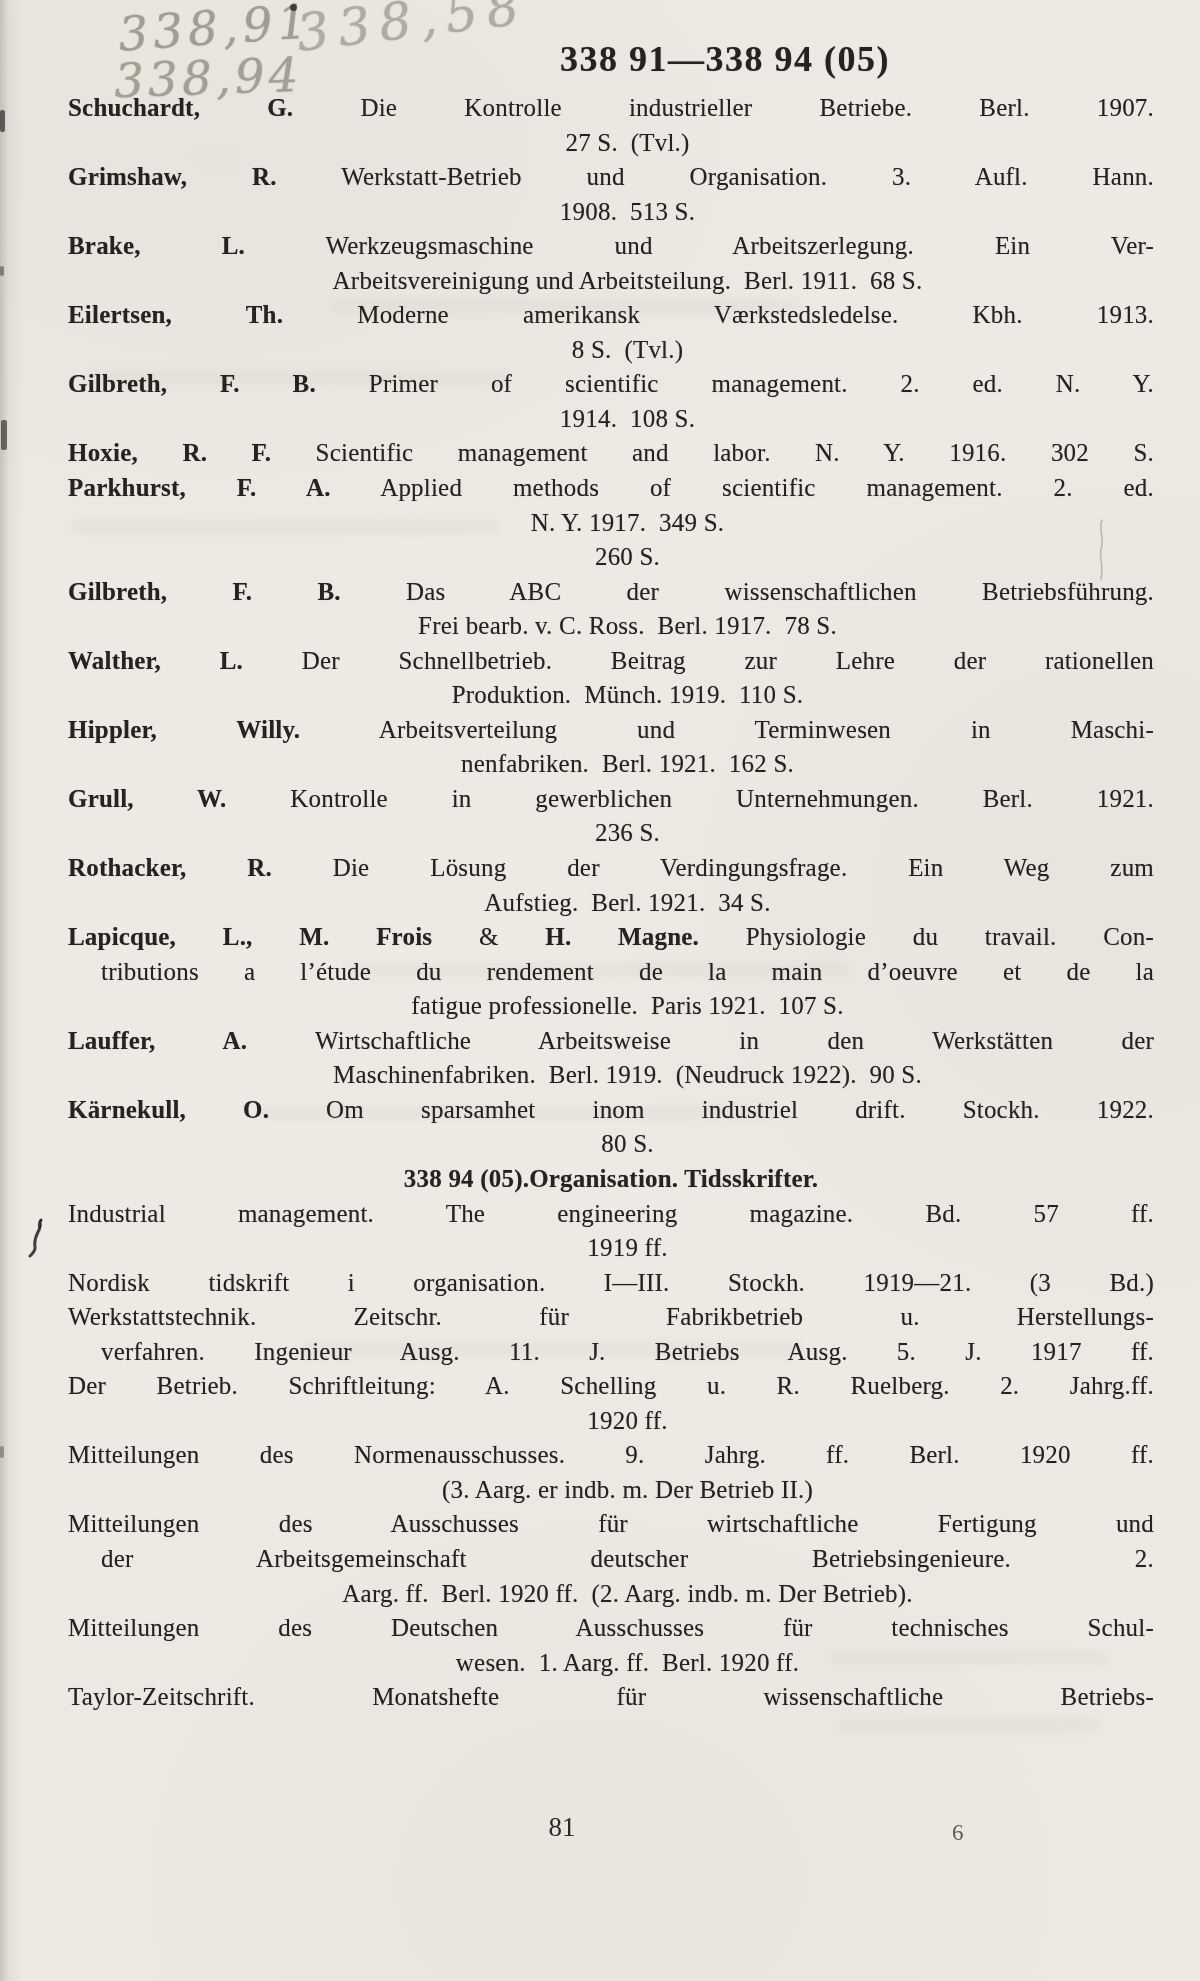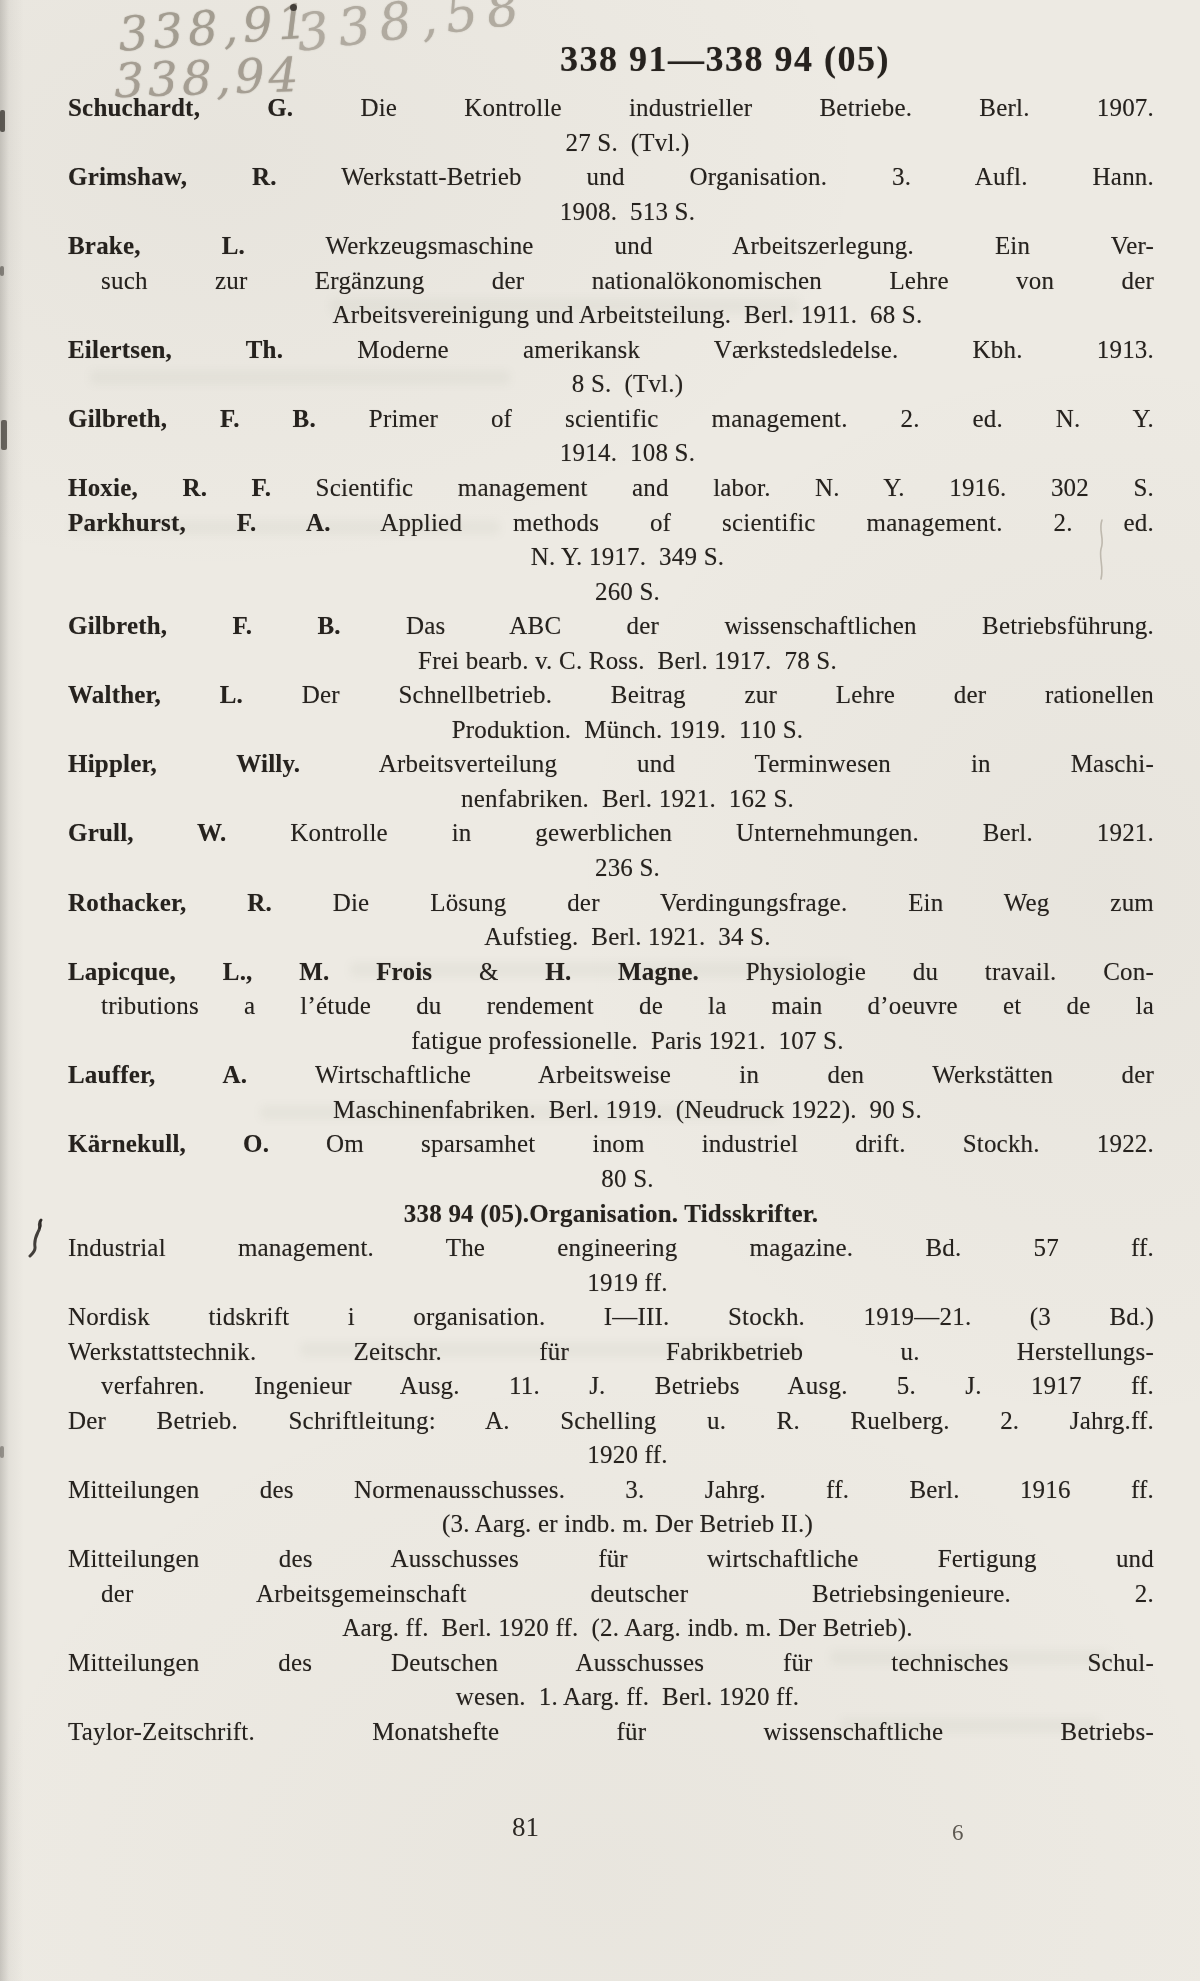--- a/index.html
+++ b/index.html
@@ -51,21 +51,21 @@
     text-align: justify; text-align-last: justify; text-justify: inter-word;
   }
   .b { font-weight: 700; }
   .section-row {
     display: flex; justify-content: center;
     font-weight: 700; line-height: 34.55px;
   }
   
   .folio {
     position: absolute; left: 512px; top: 1812px; width: 100px; z-index: 2;
-    text-align: left; font-size: 27px; color: #2c2824;
+    text-align: center; font-size: 27px; color: #2c2824;
   }
   .sig {
     position: absolute; left: 952px; top: 1820px; z-index: 2;
     font-size: 23px; color: #46413a; opacity: .85;
   }
   
   .speck { position: absolute; background: #36322c; z-index: 4; border-radius: 2px; }
   .s1 { left: 0; top: 110px;  width: 5px; height: 22px; opacity: .75; }
   .s2 { left: 0; top: 266px;  width: 4px; height: 10px; opacity: .5; }
   .s3 { left: 1px; top: 420px; width: 6px; height: 30px; opacity: .7; }
@@ -106,21 +106,20 @@
 
   <div class="running-head">338 91—338 94 (05)</div>
 
   <div class="text-block">
     <div id="bib1">
         <div class="bib-line just"><span class="b">Schuchardt, G.</span><span class="r"> Die Kontrolle industrieller Betriebe. Berl. 1907.</span></div>
         <div class="bib-line indent"><span class="r">27 S.  (Tvl.)</span></div>
         <div class="bib-line just"><span class="b">Grimshaw, R.</span><span class="r"> Werkstatt-Betrieb und Organisation. 3. Aufl. Hann.</span></div>
         <div class="bib-line indent"><span class="r">1908.  513 S.</span></div>
         <div class="bib-line just"><span class="b">Brake, L.</span><span class="r"> Werkzeugsmaschine und Arbeitszerlegung. Ein Ver-</span></div>
-        <div class="bib-line indent just"><span class="r">such zur Ergänzung der nationalökonomischen Lehre von der</span></div>
         <div class="bib-line indent"><span class="r">Arbeitsvereinigung und Arbeitsteilung.  Berl. 1911.  68 S.</span></div>
         <div class="bib-line just"><span class="b">Eilertsen, Th.</span><span class="r"> Moderne amerikansk Værkstedsledelse. Kbh. 1913.</span></div>
         <div class="bib-line indent"><span class="r">8 S.  (Tvl.)</span></div>
         <div class="bib-line just"><span class="b">Gilbreth, F. B.</span><span class="r"> Primer of scientific management. 2. ed. N. Y.</span></div>
         <div class="bib-line indent"><span class="r">1914.  108 S.</span></div>
         <div class="bib-line just"><span class="b">Hoxie, R. F.</span><span class="r"> Scientific management and labor. N. Y. 1916. 302 S.</span></div>
         <div class="bib-line just"><span class="b">Parkhurst, F. A.</span><span class="r"> Applied methods of scientific management. 2. ed.</span></div>
         <div class="bib-line indent"><span class="r">N. Y. 1917.  349 S.</span></div>
         <div class="bib-line indent"><span class="r">260 S.</span></div>
         <div class="bib-line just"><span class="b">Gilbreth, F. B.</span><span class="r"> Das ABC der wissenschaftlichen Betriebsführung.</span></div>
@@ -146,21 +145,21 @@
       <span class="b">Organisation.  Tidsskrifter.</span>
     </div>
     <div id="bib2">
         <div class="bib-line just"><span class="r">Industrial management. The engineering magazine. Bd. 57 ff.</span></div>
         <div class="bib-line indent"><span class="r">1919 ff.</span></div>
         <div class="bib-line just"><span class="r">Nordisk tidskrift i organisation. I—III. Stockh. 1919—21. (3 Bd.)</span></div>
         <div class="bib-line just"><span class="r">Werkstattstechnik. Zeitschr. für Fabrikbetrieb u. Herstellungs-</span></div>
         <div class="bib-line indent just"><span class="r">verfahren. Ingenieur Ausg. 11. J. Betriebs Ausg. 5. J. 1917 ff.</span></div>
         <div class="bib-line just"><span class="r">Der Betrieb. Schriftleitung: A. Schelling u. R. Ruelberg. 2. Jahrg.ff.</span></div>
         <div class="bib-line indent"><span class="r">1920 ff.</span></div>
-        <div class="bib-line just"><span class="r">Mitteilungen des Normenausschusses. 3. Jahrg. ff. Berl. 1916 ff.</span></div>
+        <div class="bib-line just"><span class="r">Mitteilungen des Normenausschusses. 9. Jahrg. ff. Berl. 1920 ff.</span></div>
         <div class="bib-line indent"><span class="r">(3. Aarg. er indb. m. Der Betrieb II.)</span></div>
         <div class="bib-line just"><span class="r">Mitteilungen des Ausschusses für wirtschaftliche Fertigung und</span></div>
         <div class="bib-line indent just"><span class="r">der Arbeitsgemeinschaft deutscher Betriebsingenieure. 2.</span></div>
         <div class="bib-line indent"><span class="r">Aarg. ff.  Berl. 1920 ff.  (2. Aarg. indb. m. Der Betrieb).</span></div>
         <div class="bib-line just"><span class="r">Mitteilungen des Deutschen Ausschusses für technisches Schul-</span></div>
         <div class="bib-line indent"><span class="r">wesen.  1. Aarg. ff.  Berl. 1920 ff.</span></div>
         <div class="bib-line just"><span class="r">Taylor-Zeitschrift. Monatshefte für wissenschaftliche Betriebs-</span></div>
       </div>
   </div>
 

